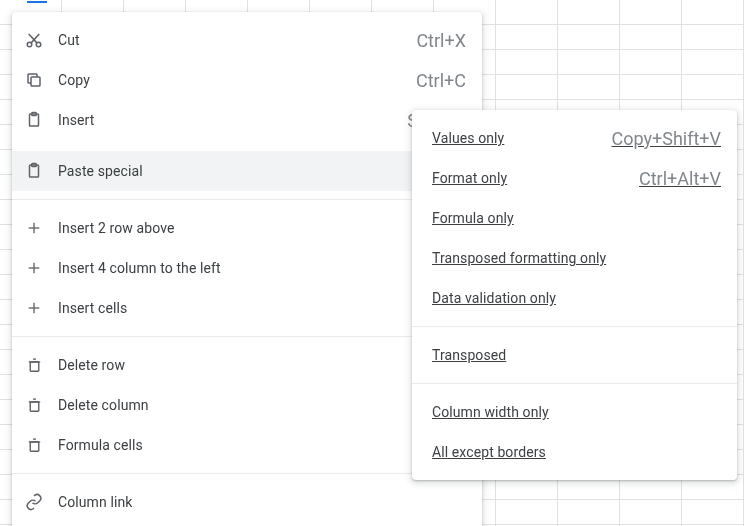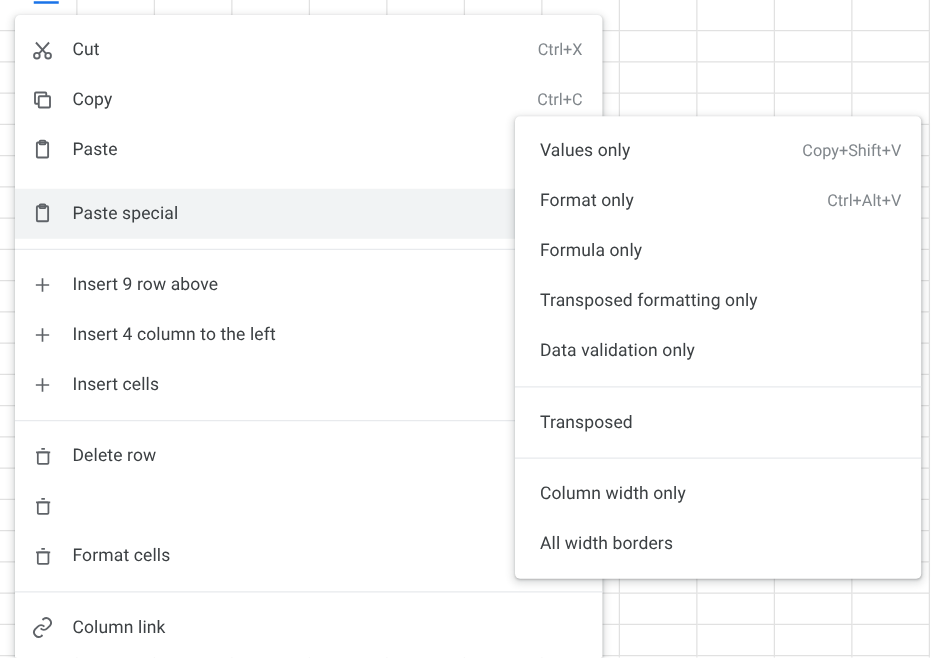--- a/index.html
+++ b/index.html
@@ -47,23 +47,24 @@
       padding: 8px 0;
       font-size: 14px;
       color: #3c4043;
     }
     .menu-main {
       top: 12px;
       left: 12px;
       width: 470px;
     }
     .menu-sub {
-      top: 93px;
+      top: 110px;
       left: 412px;
       width: 325px;
+      text-decoration: underline;
     }
     .menu-item {
       display: flex;
       align-items: center;
       height: 40px;
       padding: 0 16px 0 12px;
       cursor: pointer;
       position: relative;
     }
     .menu-item.highlight {
@@ -83,21 +84,21 @@
     .menu-sub .menu-item {
       padding-left: 20px;
     }
     .menu-item .label {
       flex: 1;
       color: #3c4043;
       letter-spacing: 0.1px;
     }
     .menu-item .shortcut {
       color: #80868b;
-      font-size: 13px;
+      font-size: 18px;
       margin-left: 12px;
     }
     .menu-item .arrow {
       width: 0;
       height: 0;
       border-top: 4px solid transparent;
       border-bottom: 4px solid transparent;
       border-left: 5px solid #5f6368;
       margin-left: 10px;
     }
@@ -406,21 +407,21 @@
     <span class="shortcut">Ctrl+C</span>
   </div>
 
   <div class="menu-item">
     <span class="icon">
       <svg width="18" height="18" viewBox="0 0 24 24" fill="none" stroke="#5f6368" stroke-width="2">
         <rect x="6" y="4" width="12" height="16" rx="1"></rect>
         <rect x="9" y="2" width="6" height="4" rx="1"></rect>
       </svg>
     </span>
-    <span class="label">Paste</span>
+    <span class="label">Insert</span>
     <span class="shortcut">Shift+V</span>
   </div>
 
   <div class="menu-item highlight">
     <span class="icon">
       <svg width="18" height="18" viewBox="0 0 24 24" fill="none" stroke="#5f6368" stroke-width="2">
         <rect x="6" y="4" width="12" height="16" rx="1"></rect>
         <rect x="9" y="2" width="6" height="4" rx="1"></rect>
       </svg>
     </span>
@@ -430,21 +431,21 @@
 
   <div class="separator"></div>
 
   <div class="menu-item">
     <span class="icon">
       <svg width="16" height="16" viewBox="0 0 24 24" fill="none" stroke="#5f6368" stroke-width="2">
         <line x1="12" y1="4" x2="12" y2="20"></line>
           <line x1="4" y1="12" x2="20" y2="12"></line>
       </svg>
     </span>
-    <span class="label">Insert 9 row above</span>
+    <span class="label">Insert 2 row above</span>
   </div>
 
   <div class="menu-item">
     <span class="icon">
       <svg width="16" height="16" viewBox="0 0 24 24" fill="none" stroke="#5f6368" stroke-width="2">
         <line x1="12" y1="4" x2="12" y2="20"></line>
           <line x1="4" y1="12" x2="20" y2="12"></line>
       </svg>
     </span>
     <span class="label">Insert 4 column to the left</span>
@@ -475,31 +476,32 @@
   </div>
 
   <div class="menu-item">
     <span class="icon">
       <svg width="17" height="17" viewBox="0 0 24 24" fill="none" stroke="#5f6368" stroke-width="2">
         <path d="M4 7h16"></path>
           <path d="M10 3h4"></path>
           <rect x="6" y="7" width="12" height="13" rx="1"></rect>
       </svg>
     </span>
+    <span class="label">Delete column</span>
   </div>
 
   <div class="menu-item">
     <span class="icon">
       <svg width="17" height="17" viewBox="0 0 24 24" fill="none" stroke="#5f6368" stroke-width="2">
         <path d="M4 7h16"></path>
           <path d="M10 3h4"></path>
           <rect x="6" y="7" width="12" height="13" rx="1"></rect>
       </svg>
     </span>
-    <span class="label">Format cells</span>
+    <span class="label">Formula cells</span>
     <span class="arrow" style="border-left-color:#b0b3b8"></span>
   </div>
 
   <div class="separator"></div>
 
   <div class="menu-item">
     <span class="icon">
       <svg width="18" height="18" viewBox="0 0 24 24" fill="none" stroke="#5f6368" stroke-width="2">
         <path d="M10 13a5 5 0 0 0 7 0l3-3a5 5 0 0 0-7-7l-1 1"></path>
         <path d="M14 11a5 5 0 0 0-7 0l-3 3a5 5 0 0 0 7 7l1-1"></path>
@@ -540,16 +542,16 @@
     <span class="label">Transposed</span>
   </div>
 
   <div class="separator"></div>
 
   <div class="menu-item">
     <span class="label">Column width only</span>
   </div>
 
   <div class="menu-item">
-    <span class="label">All width borders</span>
+    <span class="label">All except borders</span>
   </div>
 
 </div>
 
 </body></html>

